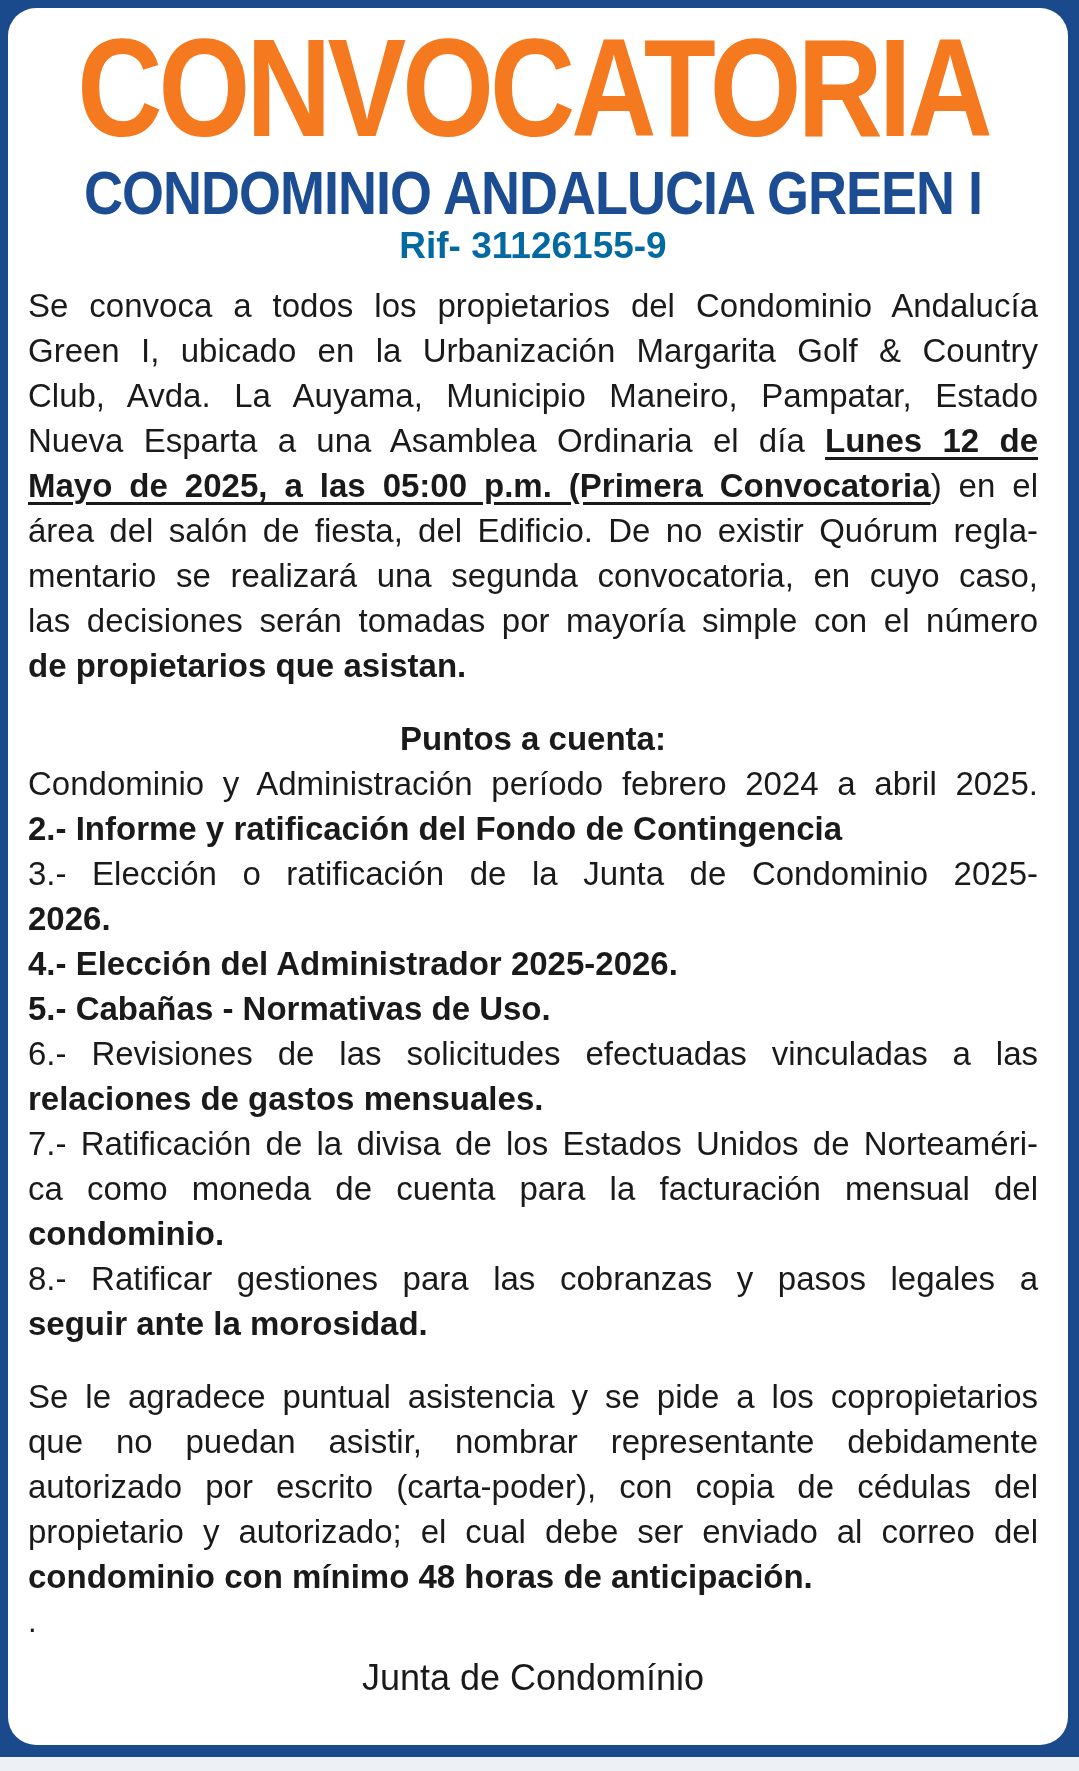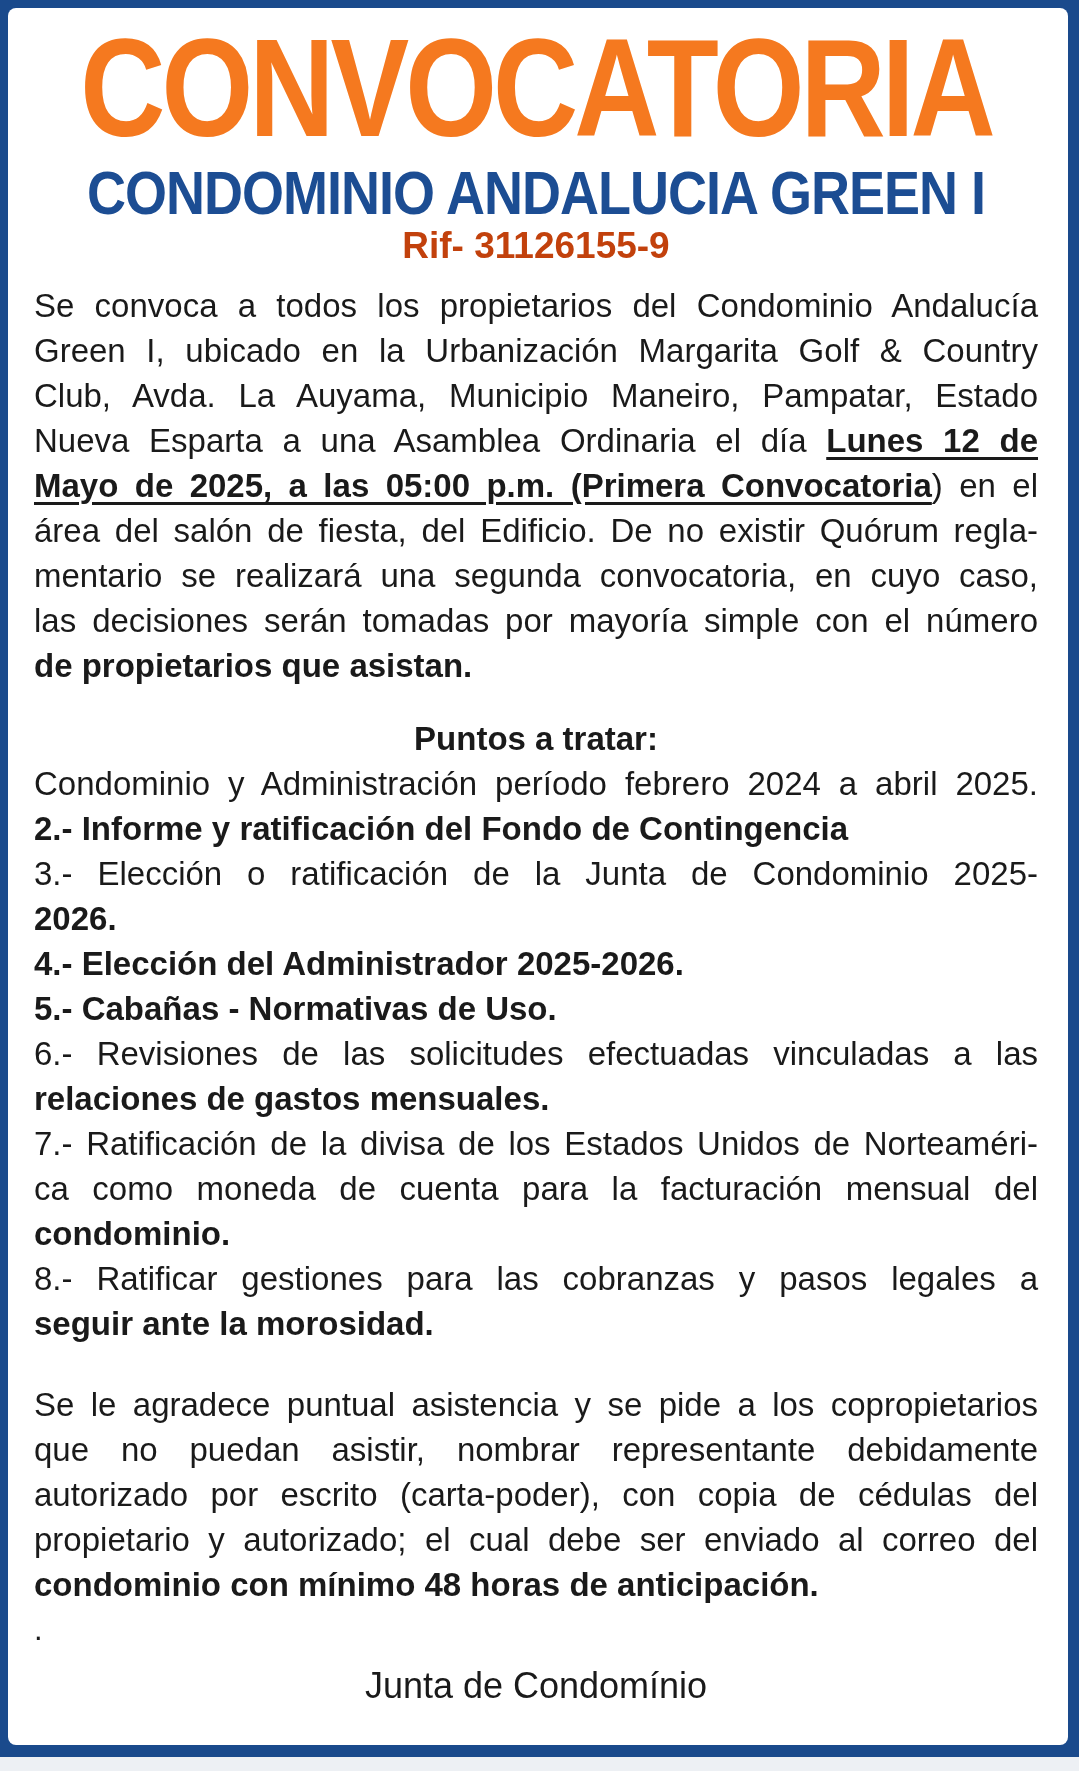--- a/index.html
+++ b/index.html
@@ -11,23 +11,23 @@
     overflow: hidden;
   }
   .frame {
     position: absolute; left: 0; top: 0; width: 1079px; height: 1757px;
     background: #1A4A8C;
   }
   .card {
     position: absolute;
     left: 8px; top: 8px; right: 11px; bottom: 12px;
     background: #FFFFFF;
-    border-radius: 8px;
+    border-radius: 28px;
     box-sizing: border-box;
-    padding: 8px 30px 0 26px;
+    padding: 8px 30px 0 20px;
     color: #1A1A1A;
   }
   .title {
     margin: 2px 0 26px 0;
     text-align: center;
     color: #F5791F;
     font-size: 118px;
     line-height: 1;
     font-weight: bold;
     letter-spacing: -4px;
@@ -44,21 +44,21 @@
     font-weight: bold;
     letter-spacing: -1px;
     transform: scaleY(1.12);
     transform-origin: center top;
     white-space: nowrap;
   }
   .rif {
     text-align: center;
     font-size: 37px;
     font-weight: bold;
-    color: #c2410c;
+    color: #0369a1;
     margin-bottom: 16px;
     line-height: 1.1;
   }
   .para { margin: 0; }
   .line {
     font-size: 33px;
     line-height: 45px;
     text-align: justify;
     text-align-last: justify;
     -moz-text-align-last: justify;
@@ -70,21 +70,21 @@
     text-decoration-thickness: 3px;
     text-underline-offset: 5px;
   }
   .agenda-heading {
     text-align: center;
     font-weight: bold;
     font-size: 33px;
     line-height: 45px;
     margin-top: 28px;
   }
-  .closing { margin-top: 36px; }
+  .closing { margin-top: 28px; }
   .dot-line {
     font-size: 31px;
     line-height: 45px;
     text-align: left;
   }
   .signature {
     margin-top: 12px;
     text-align: center;
     font-size: 36px;
     line-height: 44px;
@@ -106,21 +106,21 @@
       <div class="line"><span>Green I, ubicado en la Urbanización Margarita Golf &amp; Country</span></div>
       <div class="line"><span>Club, Avda. La Auyama, Municipio Maneiro, Pampatar, Estado</span></div>
       <div class="line"><span>Nueva Esparta a una Asamblea Ordinaria el día </span><span class="bu">Lunes 12 de</span></div>
       <div class="line"><span class="bu">Mayo de 2025, a las 05:00 p.m. (Primera Convocatoria</span><span>) en el</span></div>
       <div class="line"><span>área del salón de fiesta, del Edificio. De no existir Quórum regla-</span></div>
       <div class="line"><span>mentario se realizará una segunda convocatoria, en cuyo caso,</span></div>
       <div class="line"><span>las decisiones serán tomadas por mayoría simple con el número</span></div>
       <div class="line no-fill"><span>de propietarios que asistan.</span></div>
     </div>
 
-    <div class="agenda-heading">Puntos a tratar:</div>
+    <div class="agenda-heading">Puntos a cuenta:</div>
 
     <div class="para">
       <div class="line">Condominio y Administración período febrero 2024 a abril 2025.</div>
       <div class="line no-fill">2.- Informe y ratificación del Fondo de Contingencia</div>
       <div class="line">3.- Elección o ratificación de la Junta de Condominio 2025-</div>
       <div class="line no-fill">2026.</div>
       <div class="line no-fill">4.- Elección del Administrador 2025-2026.</div>
       <div class="line no-fill">5.- Cabañas - Normativas de Uso.</div>
       <div class="line">6.- Revisiones de las solicitudes efectuadas vinculadas a las</div>
       <div class="line no-fill">relaciones de gastos mensuales.</div>

